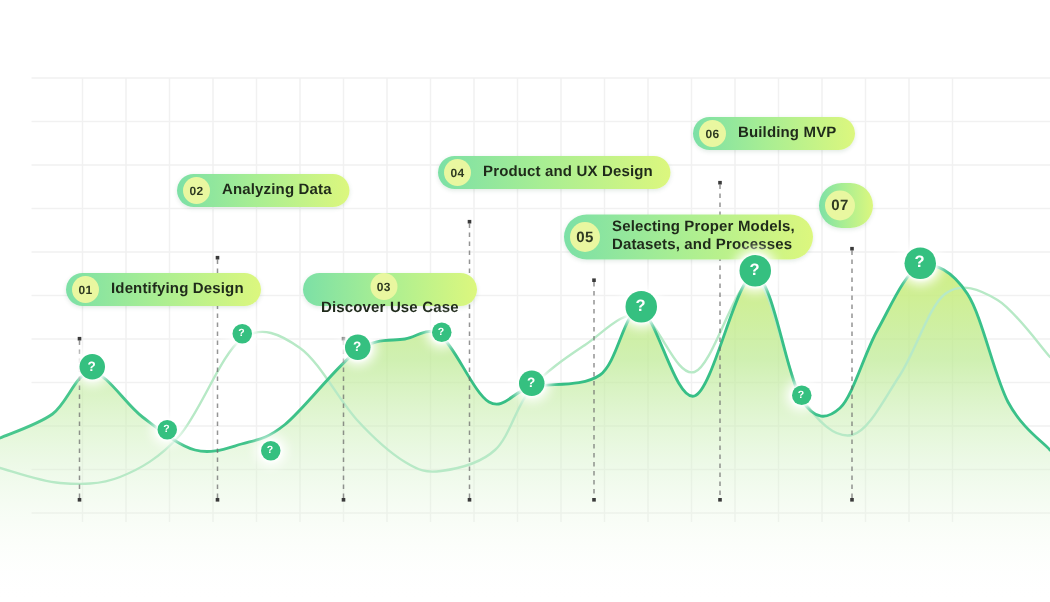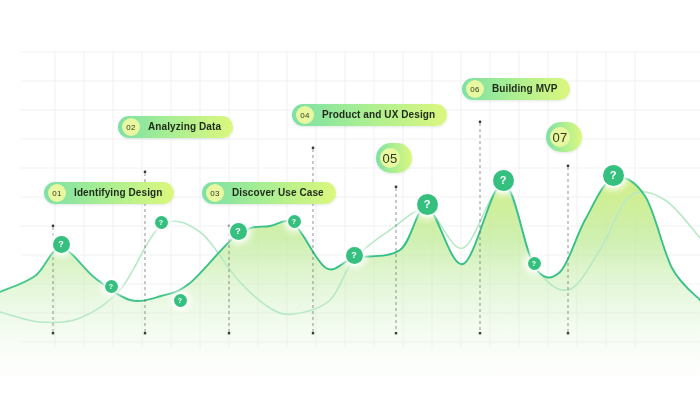--- a/index.html
+++ b/index.html
@@ -20,26 +20,26 @@
     box-sizing:border-box;
     background:linear-gradient(90deg,#7CE0A6 0%,#A8EE93 45%,#DCF77E 100%);
     box-shadow:0 1px 3px rgba(60,120,80,.16);
     white-space:nowrap;
   }
   .pill.two-line{height:30px;border-radius:15px;}
   .pill .num{
     width:18px;height:18px;border-radius:50%;
     background:#E9F7A0;
     color:#2F3A22;
-    font-size:8px;font-weight:normal;
+    font-size:8px;font-weight:bold;
     display:flex;align-items:center;justify-content:center;
     flex:0 0 auto;
     letter-spacing:.2px;
   }
-  .pill.two-line .num{width:20px;height:20px;font-size:13px;}
+  .pill.two-line .num{width:20px;height:20px;font-size:10px;}
   .pill .txt{
     margin-left:8px;
     color:#1F2A1A;
     font-size:10px;
     font-weight:bold;
     line-height:1.25;
     letter-spacing:.1px;
   }
   .pill .txt .l2{display:block;}
   .qmark{
@@ -146,30 +146,31 @@
 
   <div id="pill-layer">
       <div class="pill" style="left: 44px; top: 182px;">
         <div class="num">01</div>
         <div class="txt"><span>Identifying Design</span></div>
       </div>
       <div class="pill" style="left: 118px; top: 116px; justify-content: space-between;">
         <div class="num">02</div>
         <div class="txt"><span>Analyzing Data</span></div>
       </div>
-      <div class="pill" style="left: 202px; top: 182px;">
+      <div class="pill" style="left: 202px; top: 182px; flex-direction: column;">
         <div class="num">03</div>
         <div class="txt"><span>Discover Use Case</span></div>
       </div>
       <div class="pill" style="left: 292px; top: 104px;">
         <div class="num">04</div>
         <div class="txt"><span>Product and UX Design</span></div>
       </div>
       <div class="pill two-line" style="left: 376px; top: 143px; align-items: center;">
         <div class="num">05</div>
+        <div class="txt"><span>Selecting Proper Models,</span><span class="l2">Datasets, and Processes</span></div>
       </div>
       <div class="pill" style="left: 462px; top: 78px;">
         <div class="num">06</div>
         <div class="txt"><span>Building MVP</span></div>
       </div>
       <div class="pill two-line" style="left: 546px; top: 122px;">
         <div class="num">07</div>
       </div>
     </div>
   <div id="marker-layer">

